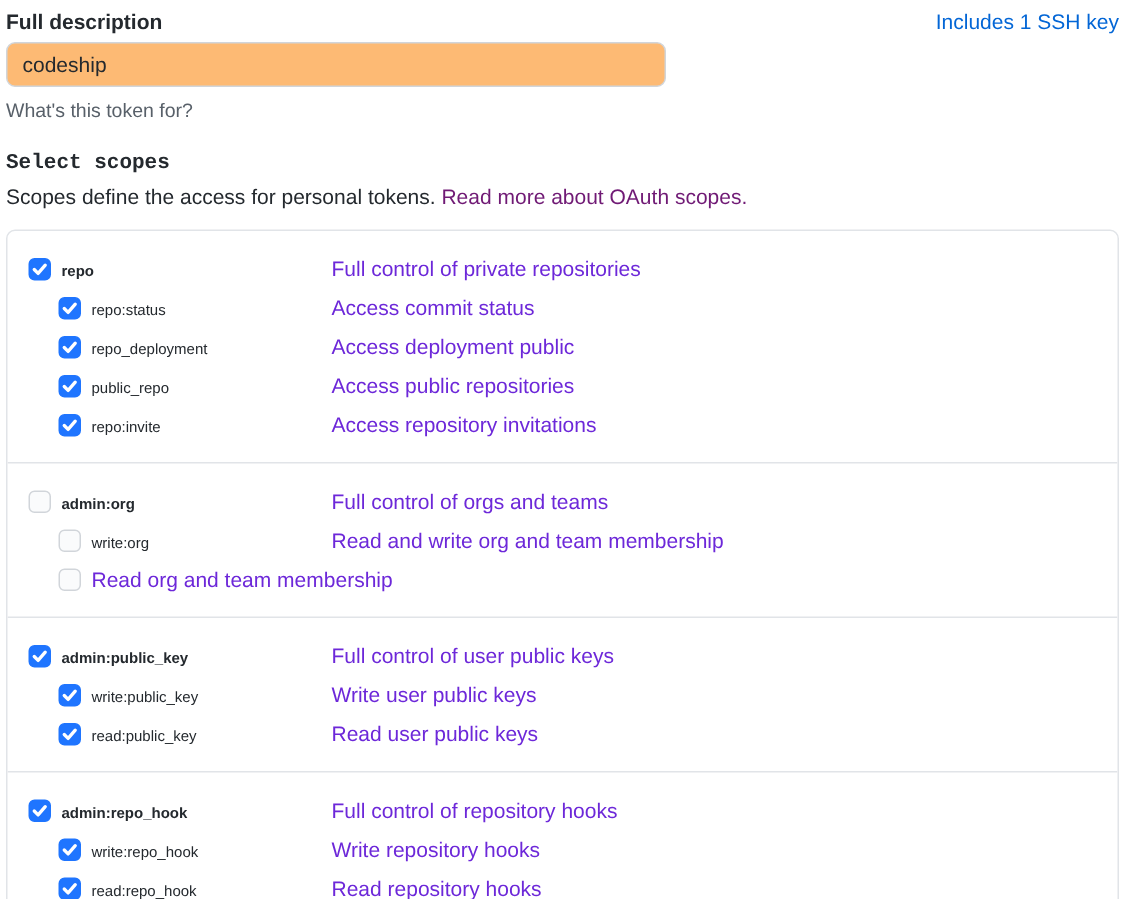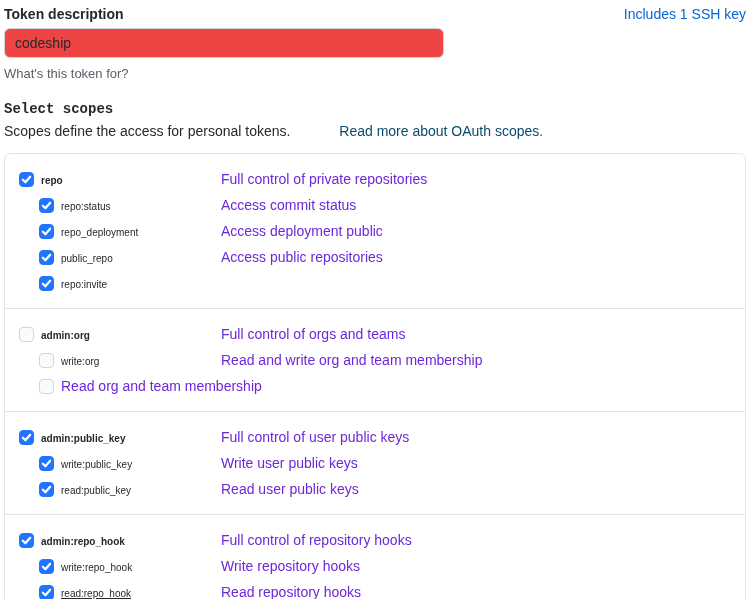--- a/index.html
+++ b/index.html
@@ -26,41 +26,41 @@
     color: #0366d6;
     font-size: 14px;
     text-decoration: none;
   }
   .token-input {
     width: 440px;
     padding: 6px 10px;
     font-size: 14px;
     border: 1px solid #d1d5da;
     border-radius: 6px;
-    background: #ef4444;
+    background: #fdba74;
     color: #24292e;
     margin-bottom: 8px;
   }
   .help-text {
     color: #586069;
     font-size: 13px;
     margin: 0 0 20px 0;
   }
   .scopes-heading {
     font-weight: 600;
     font-size: 14px;
     margin: 0 0 6px 0;
     font-family: Liberation Mono, monospace;
   }
   .scopes-desc {
     font-size: 14px;
     color: #24292e;
     margin: 0 0 14px 0;
   }
-  .scopes-desc a { color: #0c4a6e; text-decoration: none; margin-left: 45px; }
+  .scopes-desc a { color: #701a75; text-decoration: none; }
   .scope-box {
     border: 1px solid #e1e4e8;
     border-radius: 6px;
     overflow: hidden;
   }
   .scope-group {
     padding: 12px 14px 12px 14px;
     border-top: 1px solid #e1e4e8;
   }
   .scope-group:first-child { border-top: none; }
@@ -97,21 +97,21 @@
   }
   .chk.checked svg { display: block; }
   .chk svg { display: none; width: 11px; height: 11px; }
   .chk svg path { stroke: #fff; stroke-width: 2.4; fill: none; stroke-linecap: round; stroke-linejoin: round; }
 </style>
 </head>
 <body>
 
 <div class="top-row">
   <div>
-    <div class="label-heading">Token description</div>
+    <div class="label-heading">Full description</div>
     <input class="token-input" type="text" value="codeship" style="">
     <div class="help-text">What's this token for?</div>
   </div>
   <a href="#" class="ssh-link">Includes 1 SSH key</a>
 </div>
 
 <div class="scopes-heading">Select scopes</div>
 <p class="scopes-desc">
   <span>Scopes define the access for personal tokens. </span><a href="#">Read more about OAuth scopes.</a>
 </p>
@@ -164,20 +164,21 @@
       </div>
       <div class="scope-row">
         <div class="chk-col indent">
           <span class="chk checked" role="checkbox" aria-checked="true">
             <svg viewBox="0 0 12 12">
               <path d="M2 6.2 L4.8 9 L10 3"></path>
             </svg>
           </span>
         </div>
         <div class="name-col" style="width: 160px;"><span class="name">repo:invite</span></div>
+        <div class="desc">Access repository invitations</div>
       </div>
     </div>
     <div class="scope-group">
       <div class="scope-row parent">
         <div class="chk-col">
           <span class="chk" role="checkbox" aria-checked="false"></span>
         </div>
         <div class="name-col"><span class="name">admin:org</span></div>
         <div class="desc">Full control of orgs and teams</div>
       </div>
@@ -254,17 +255,17 @@
         <div class="desc">Write repository hooks</div>
       </div>
       <div class="scope-row">
         <div class="chk-col indent">
           <span class="chk checked" role="checkbox" aria-checked="true">
             <svg viewBox="0 0 12 12">
               <path d="M2 6.2 L4.8 9 L10 3"></path>
             </svg>
           </span>
         </div>
-        <div class="name-col" style="width: 160px; text-decoration: underline;"><span class="name">read:repo_hook</span></div>
+        <div class="name-col" style="width: 160px;"><span class="name">read:repo_hook</span></div>
         <div class="desc">Read repository hooks</div>
       </div>
     </div>
   </div>
 
 </body></html>

